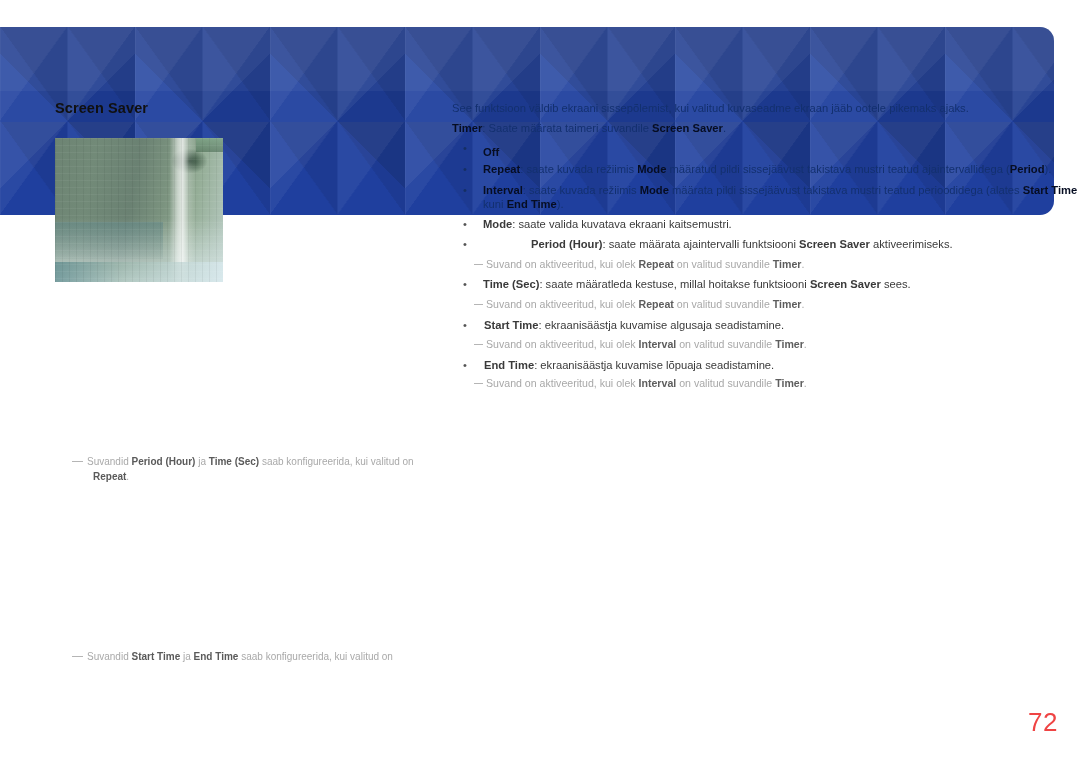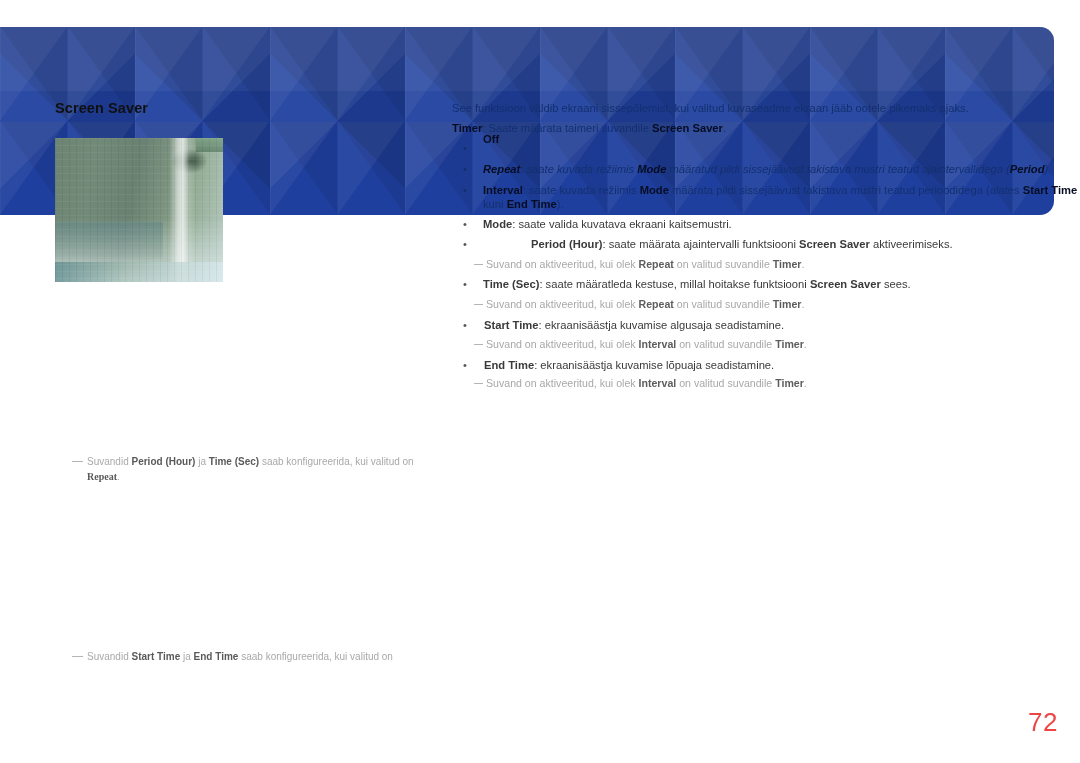--- a/index.html
+++ b/index.html
@@ -160,21 +160,21 @@
     width: 360px;
   }
   .footnote b { color: #5a5a5a; }
   .footnote .dash {
     display: inline-block;
     width: 11px;
     border-top: 1.6px solid #b5b5b5;
     vertical-align: 3px;
     margin-right: 4px;
   }
-  .footnote .cont { display: block; margin-left: 15px; font-family: Liberation Serif, serif; }
+  .footnote .cont { display: block; margin-left: 21px; }
 
   
   #page-number {
     position: absolute;
     right: 22px;
     bottom: 25px;
     font-size: 26px;
     color: #ef4444;
     letter-spacing: 0.5px;
     z-index: 7;
@@ -197,24 +197,24 @@
   <div class="blotch2"></div>
   <div class="blotch3"></div>
   <div class="px"></div>
 </div>
 
 <div class="txt body-line on-blue" style="left:452px; top:101px;">See funktsioon väldib ekraani sissepõlemist, kui valitud kuvaseadme ekraan jääb ootele pikemaks ajaks.</div>
 
 <div class="txt body-line on-blue" style="left:452px; top:121px;"><b>Timer</b><span>: Saate määrata taimeri suvandile </span><b>Screen Saver</b><span>.</span></div>
 
 <div class="bullet-dot on-blue-dot" style="left:463px; top:142px;">•</div>
-<div class="txt body-line on-blue" style="left:483px; top:132px;"><b>Off</b></div>
+<div class="txt body-line on-blue" style="left:483px; top:145px;"><b>Off</b></div>
 
 <div class="bullet-dot on-blue-dot" style="left:463px; top:163px;">•</div>
-<div class="txt body-line on-blue" style="left:483px; top:162px;font-style:italic;"><b>Repeat</b><span>: saate kuvada režiimis </span><b>Mode</b><span> määratud pildi sissejäävust takistava mustri teatud ajaintervallidega (</span><b>Period</b><span>).</span></div>
+<div class="txt body-line on-blue" style="left:483px; top:162px;"><b>Repeat</b><span>: saate kuvada režiimis </span><b>Mode</b><span> määratud pildi sissejäävust takistava mustri teatud ajaintervallidega (</span><b>Period</b><span>).</span></div>
 
 <div class="bullet-dot on-blue-dot" style="left:463px; top:184px;">•</div>
 <div class="txt body-line on-blue" style="left:483px; top:183px;"><b>Interval</b><span>: saate kuvada režiimis </span><b>Mode</b><span> määrata pildi sissejäävust takistava mustri teatud perioodidega (alates </span><b>Start Time</b></div>
 <div class="txt body-line on-blue" style="left:483px; top:197px;"><span>kuni </span><b>End Time</b><span>).</span></div>
 
 <div class="bullet-dot" style="left:463px; top:218px;">•</div>
 <div class="txt body-line" style="left:483px; top:217px;"><b>Mode</b><span>: saate valida kuvatava ekraani kaitsemustri.</span></div>
 
 <div class="bullet-dot" style="left:463px; top:238px;">•</div>
 <div class="txt body-line" style="left:483px; top:237px;margin-left:48px;"><b>Period (Hour)</b><span>: saate määrata ajaintervalli funktsiooni </span><b>Screen Saver</b><span> aktiveerimiseks.</span></div>

